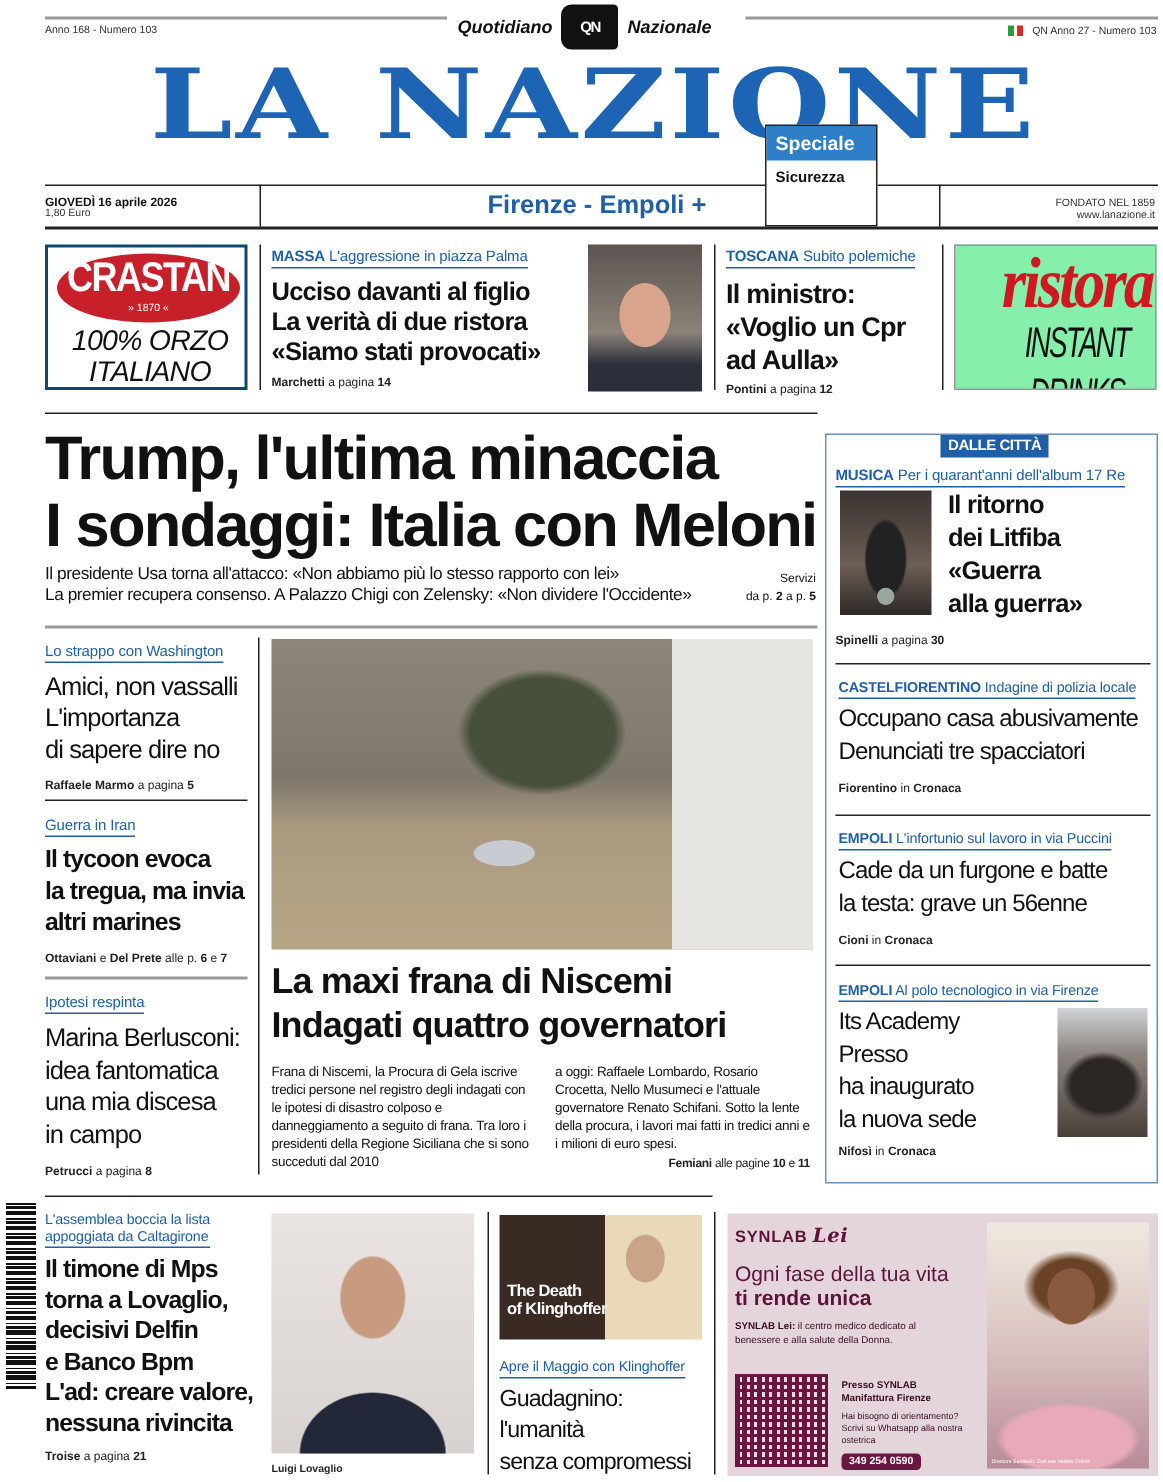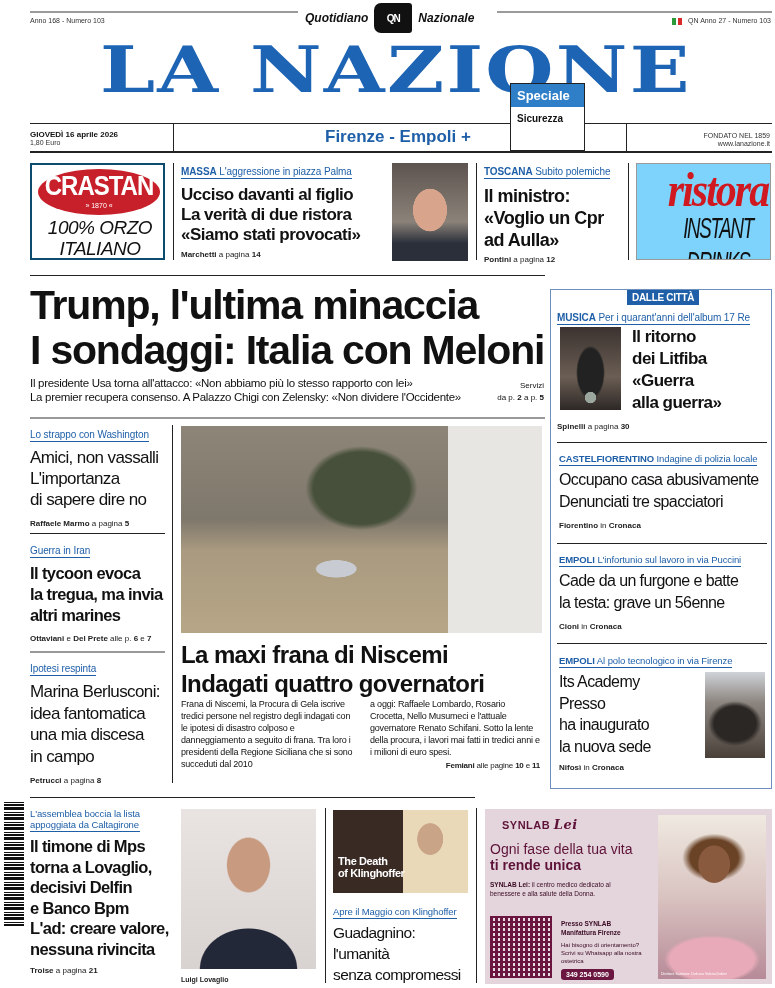--- a/index.html
+++ b/index.html
@@ -27,21 +27,21 @@
   .speciale .tab { background: #2f7fc8; color: #fff; font-weight: 700; font-size: 13px; padding: 4px 6px; }
   .speciale .sub { font-size: 10px; font-weight: 700; padding: 6px 6px; }
   .flag { display: inline-block; width: 4px; height: 7px; vertical-align: middle; }
 
   
   .crastan { position: absolute; left: 30px; top: 163px; width: 135px; height: 97px; border: 2px solid #0c4a6e; background: #fff; overflow: hidden; }
   .crastan .oval { position: absolute; left: 6px; top: 4px; width: 122px; height: 46px; border-radius: 50%; background: #c8202a; color: #fff; text-align: center; }
   .crastan .oval .nm { font-family: "Liberation Sans", sans-serif; font-weight: 700; font-size: 24px; letter-spacing: -1px; line-height: 34px; transform: scaleY(1.15); display: block; }
   .crastan .oval .yr { font-size: 7px; position: absolute; left: 0; right: 0; top: 33px; }
   .crastan .txt { position: absolute; left: 4px; top: 52px; width: 128px; text-align: center; font-style: italic; font-size: 19px; line-height: 21px; color: #111; letter-spacing: -0.5px; }
-  .ristora { position: absolute; left: 636px; top: 163px; width: 135px; height: 97px; border: 1px solid #999; background: #7dd3fc; overflow: hidden; text-align: center; padding-left: 29px; }
+  .ristora { position: absolute; left: 636px; top: 163px; width: 135px; height: 97px; border: 1px solid #999; background: #86efac; overflow: hidden; text-align: center; padding-left: 29px; }
   .ristora .r1 { font-family: "Liberation Serif", serif; font-style: italic; font-weight: 700; font-size: 42px; color: #d01820; line-height: 44px; letter-spacing: -2px; transform: scaleY(1.15); margin-top: 4px; }
   .ristora .r2 { font-family: "Liberation Sans", sans-serif; font-size: 22px; font-style: italic; letter-spacing: -1.5px; transform: scaleX(0.85) scaleY(1.3); margin-top: 8px; color: #111; }
 
   .photo { position: absolute; overflow: hidden; }
 
   .box-dallecitta { position: absolute; left: 550px; top: 289px; width: 222px; height: 500px; border: 1.5px solid #6c8fbe; }
   .dalle-tab { position: absolute; left: 76px; top: 0; background: #1e5fa8; color: #fff; font-weight: 700; font-size: 10px; padding: 2px 5px; letter-spacing: -0.3px; }
 
   .qr { position: absolute; background:
     repeating-linear-gradient(90deg, #6b1640 0 3px, transparent 3px 5px),
@@ -182,21 +182,21 @@
     radial-gradient(ellipse 28px 12px at 43% 69%, #c8ccd2 0 70%, transparent 75%),
     linear-gradient(90deg, transparent 74%, #e7e6e2 74% 100%),
     radial-gradient(ellipse 80px 60px at 50% 30%, #46503a 0 60%, transparent 70%),
     linear-gradient(180deg, #8d8678 0%, #7e776b 45%, #a99a80 60%, #b7a686 100%);"></div>
 
 <div class="abs" style="left:181px;top:640px;width:365px;">
   <div class="hl-bold" style="font-size:24px;line-height:29px;letter-spacing:-0.6px;">
     <div>La maxi frana di Niscemi</div>
     <div>Indagati quattro governatori</div>
   </div>
-  <div style="display:flex;gap:13px;font-size:9px;line-height:12px;letter-spacing:-0.2px;">
+  <div style="display:flex;gap:13px;margin-top:10px;font-size:9px;line-height:12px;letter-spacing:-0.2px;">
     <div style="width:176px;">Frana di Niscemi, la Procura di Gela iscrive tredici persone nel registro degli indagati con le ipotesi di disastro colposo e danneggiamento a seguito di frana. Tra loro i presidenti della Regione Siciliana che si sono succeduti dal 2010</div>
     <div style="width:170px;">
       <div>a oggi: Raffaele Lombardo, Rosario Crocetta, Nello Musumeci e l'attuale governatore Renato Schifani. Sotto la lente della procura, i lavori mai fatti in tredici anni e i milioni di euro spesi.</div>
       <div class="byline" style="text-align:right;margin-top:2px;"><b>Femiani</b> <span>alle pagine</span> <b>10</b> <span>e</span> <b>11</b></div>
     </div>
   </div>
 </div>
 
 <div class="box-dallecitta">
   <div class="dalle-tab">DALLE CITTÀ</div>
@@ -285,21 +285,21 @@
   <div class="kicker" style="font-size:9.5px;">Apre il Maggio con Klinghoffer</div>
   <div class="hl-light" style="font-size:15.5px;line-height:21px;margin-top:3px;">
     <div>Guadagnino: l'umanità</div>
     <div>senza compromessi</div>
   </div>
   
 </div>
 <div class="vr" style="left:476px;top:808px;height:175px;"></div>
 
 <div class="abs" style="left:485px;top:809px;width:287px;height:175px;background:#e4d5dd;color:#5e1238;overflow:hidden;">
-  <div style="position:absolute;left:5px;top:8px;font-size:11px;font-weight:700;letter-spacing:0.5px;margin-left:12px;">
+  <div style="position:absolute;left:5px;top:8px;font-size:11px;font-weight:700;letter-spacing:0.5px;">
     <span>SYNLAB</span> <span style="font-family:'DejaVu Serif',serif;font-style:italic;font-size:13px;">Lei</span>
   </div>
   <div style="position:absolute;left:5px;top:32px;font-size:14px;line-height:16px;">
     <div>Ogni fase della tua vita</div>
     <div style="font-weight:700;">ti rende unica</div>
   </div>
   <div style="position:absolute;left:5px;top:71px;width:150px;font-size:6.5px;line-height:9px;color:#3a0a22;">
     <b>SYNLAB Lei:</b> <span>il centro medico dedicato al benessere e alla salute della Donna.</span>
   </div>
   <div class="qr" style="left:5px;top:107px;width:62px;height:62px;"></div>

